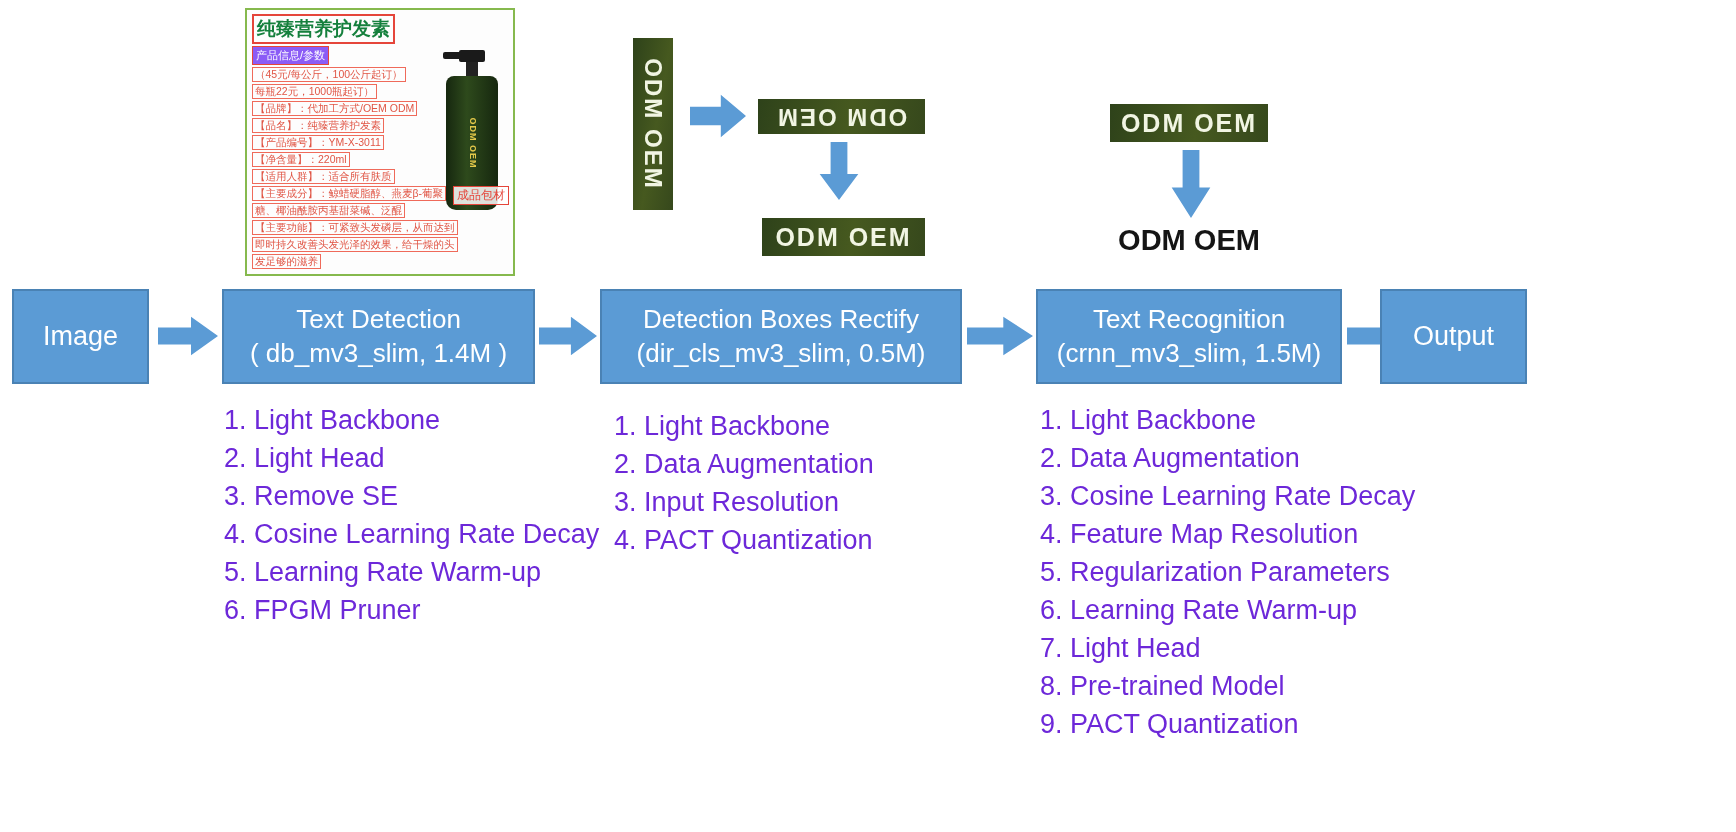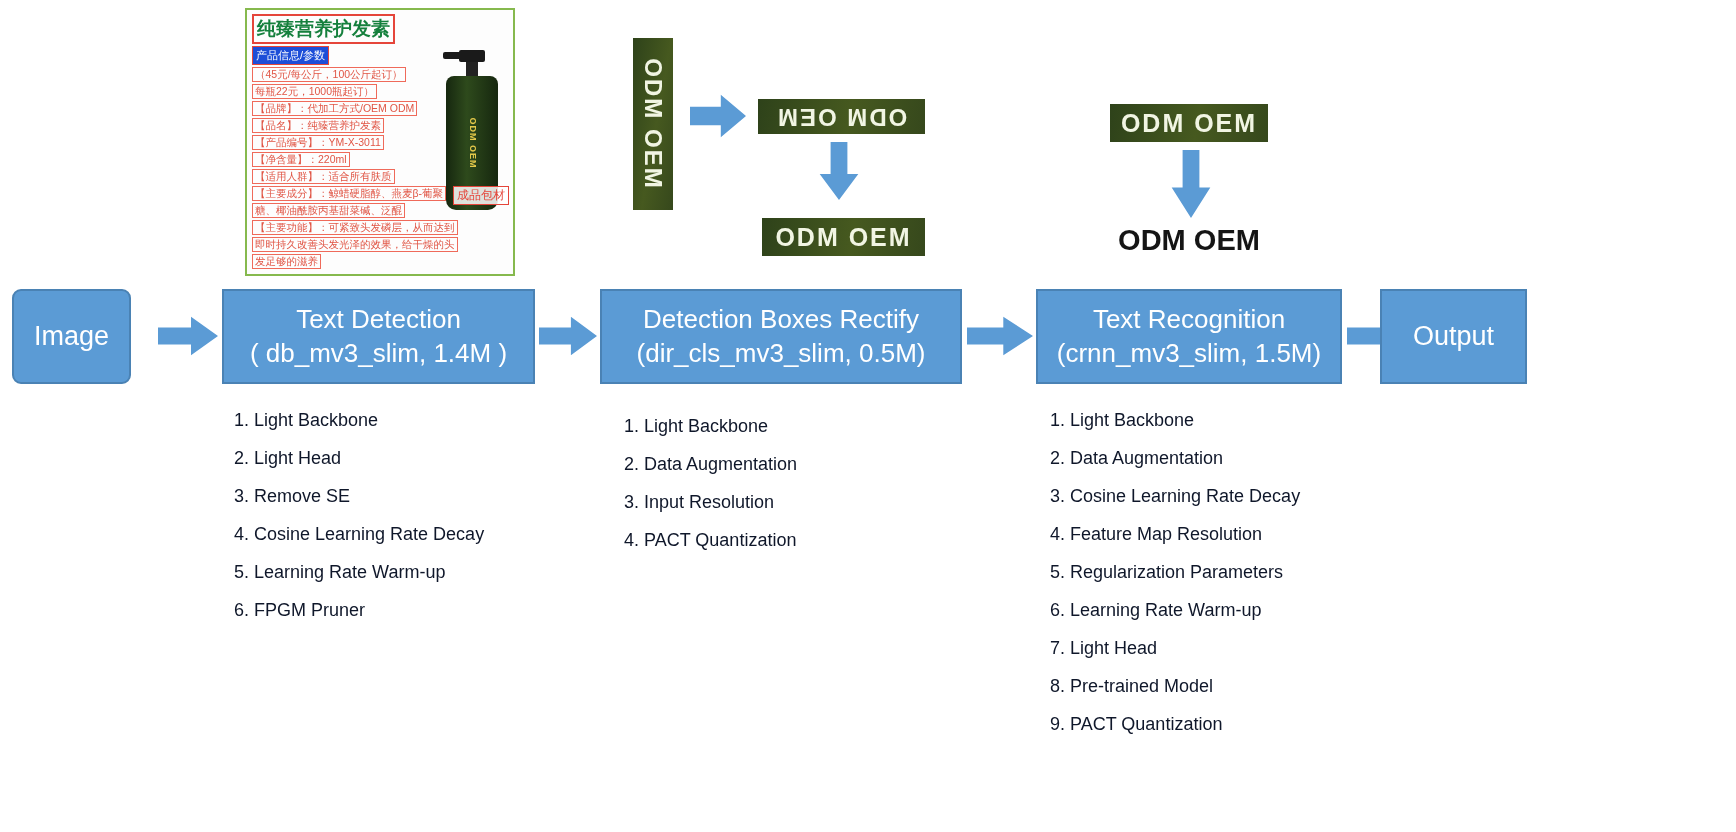--- a/index.html
+++ b/index.html
@@ -10,21 +10,21 @@
   }
 
   
   .flow-box {
     position: absolute; top: 289px; height: 95px;
     background: #5b9bd5; border: 2px solid #4a82b4;
     color: #ffffff; display: flex; flex-direction: column;
     align-items: center; justify-content: center; line-height: 1.3;
     text-align: center;
   }
-  .b-image { left: 12px;   width: 119px; font-size: 27px; border-radius: 9px; }
+  .b-image { left: 12px;   width: 137px; font-size: 27px; }
   .b-det   { left: 222px;  width: 313px; font-size: 26px; }
   .b-rect  { left: 600px;  width: 362px; font-size: 26px; text-align: center; }
   .b-recog { left: 1036px; width: 306px; font-size: 26px; }
   .b-out   { left: 1380px; width: 147px; font-size: 27px; }
 
   
   .arrow { position: absolute; background: #5b9bd5; }
   .arrow.right { clip-path: polygon(0 30%, 55% 30%, 55% 4%, 100% 50%, 55% 96%, 55% 70%, 0 70%); }
   .arrow.down  { clip-path: polygon(30% 0, 70% 0, 70% 55%, 96% 55%, 50% 100%, 4% 55%, 30% 55%); }
   .a1 { left: 158px;  top: 315px; width: 60px; height: 42px; }
@@ -56,21 +56,21 @@
   .product {
     position: absolute; left: 245px; top: 8px; width: 270px; height: 268px;
     background: #fdfdfd; border: 2px solid #86b94e; padding: 4px 5px;
   }
   .p-lines { display: flex; flex-direction: column; align-items: flex-start; width: 205px; }
   .p-title {
     font-size: 19px; font-weight: bold; color: #15803d;
     border: 2px solid #e5453a; padding: 0 3px; margin-bottom: 2px; white-space: nowrap;
   }
   .p-ribbon {
-    font-size: 11px; color: #ffffff; background: #1d4ed8; border: 1px solid #e5453a;
+    font-size: 11px; color: #ffffff; background: #8b5cf6; border: 1px solid #e5453a;
     padding: 1px 3px; margin-bottom: 2px; white-space: nowrap;
   }
   .p-line {
     font-size: 10.5px; line-height: 13px; color: #e05545;
     border: 1px solid #ef6a5a; padding: 0 2px; margin-bottom: 2px; white-space: nowrap;
   }
   .p-badge {
     position: absolute; right: 4px; top: 176px; font-size: 12px; color: #e5453a;
     border: 1.5px solid #e5453a; padding: 0 3px; background: rgba(255,255,255,0.85);
     white-space: nowrap;
@@ -85,21 +85,21 @@
     border-radius: 8px 8px 10px 10px;
     display: flex; align-items: center; justify-content: center;
   }
   .bottle .blabel {
     color: #e4c84a; font-size: 9px; font-weight: bold; letter-spacing: 1px;
     transform: rotate(90deg); white-space: nowrap;
   }
 
   
   .feat-list {
-    position: absolute; color: #0f172a; font-size: 18px; line-height: 38px;
+    position: absolute; color: #6d28d9; font-size: 27px; line-height: 38px;
     padding-left: 32px; list-style: decimal;
   }
   .l1 { left: 222px;  top: 401px; }
   .l2 { left: 612px;  top: 407px; }
   .l3 { left: 1038px; top: 401px; }
 </style>
 </head>
 <body>
 
 <div class="canvas">

